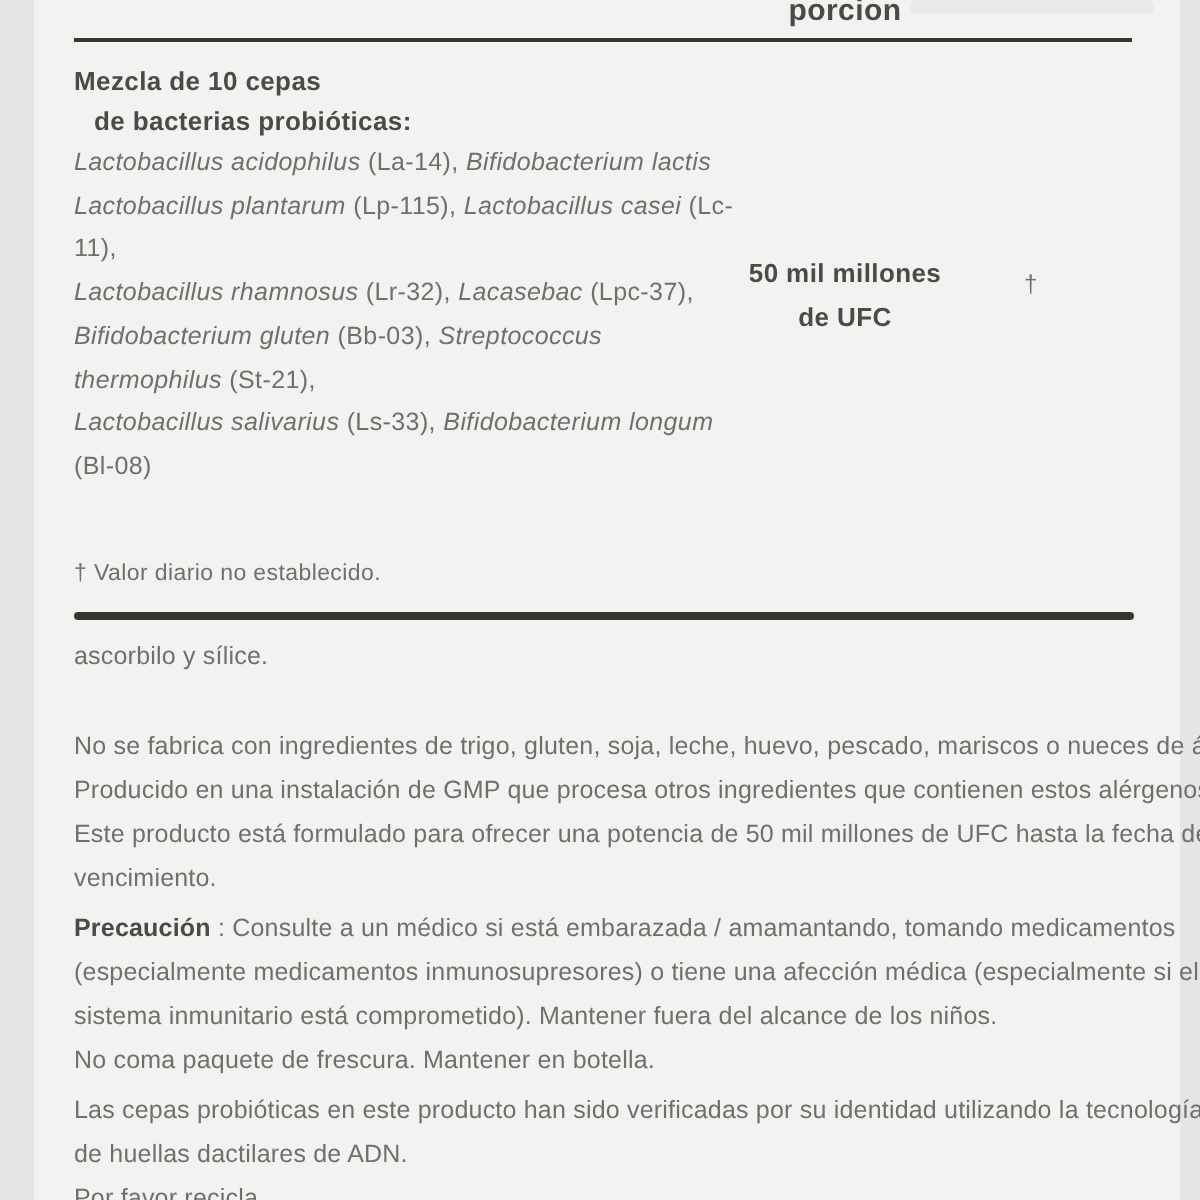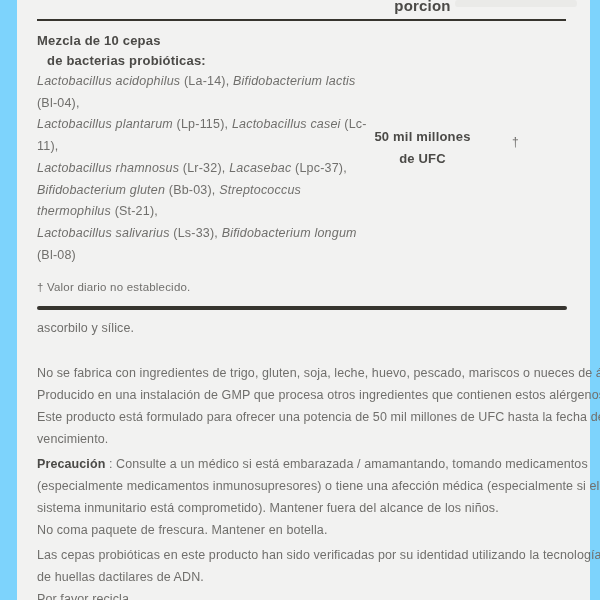--- a/index.html
+++ b/index.html
@@ -1,18 +1,18 @@
 <!DOCTYPE html>
 <html style="--card-bg: #f2f2f1; --rule: #37352f; --text: #706f6c; --bold-text: #4b4a47; --muted-band: #eaeae8;"><head>
 <meta charset="utf-8">
 <style>
   html,body{margin:0;padding:0;background:#ffffff;}
   .screen{
     position:relative;width:600px;height:600px;overflow:hidden;
-    background:#7dd3fc;
+    background:#e5e5e5;
     font-family:"Liberation Sans", sans-serif;
     color:var(--text,#706f6c);
   }
   .card{
     position:absolute;left:17px;top:0;width:573px;height:600px;
     background:var(--card-bg,#f2f2f1);
   }
   .abs{position:absolute;white-space:nowrap;}
   .hdr-porcion{
     left:360px;top:-3px;width:125px;text-align:center;
@@ -58,21 +58,20 @@
 
   <div class="abs hdr-porcion">porcion</div>
   <div class="abs hdr-band"></div>
   <div class="abs rule-thin"></div>
 
   <div class="abs mix mix1">Mezcla de 10 cepas</div>
   <div class="abs mix mix2">de bacterias probióticas:</div>
 
   <div class="abs strains">
     <div class="line"><span style="font-style: italic;">Lactobacillus acidophilus </span><span>(La-14), </span><span style="font-style: italic;">Bifidobacterium lactis</span></div>
-    <div class="line"><span>(Bl-04),</span></div>
     <div class="line"><span style="font-style: italic;">Lactobacillus plantarum </span><span>(Lp-115), </span><span style="font-style: italic;">Lactobacillus casei </span><span>(Lc-</span></div>
     <div class="line"><span>11),</span></div>
     <div class="line"><span style="font-style: italic; margin-top: 30px;">Lactobacillus rhamnosus </span><span>(Lr-32), </span><span style="font-style: italic; margin-top: 48px;">Lacasebac </span><span>(Lpc-37),</span></div>
     <div class="line"><span style="font-style: italic;">Bifidobacterium gluten </span><span>(Bb-03), </span><span style="font-style: italic;">Streptococcus</span></div>
     <div class="line"><span style="font-style: italic;">thermophilus </span><span>(St-21),</span></div>
     <div class="line"><span style="font-style: italic;">Lactobacillus salivarius </span><span>(Ls-33), </span><span style="font-style: italic;">Bifidobacterium longum</span></div>
     <div class="line"><span>(Bl-08)</span></div>
   </div>
 
   <div class="abs amount">

